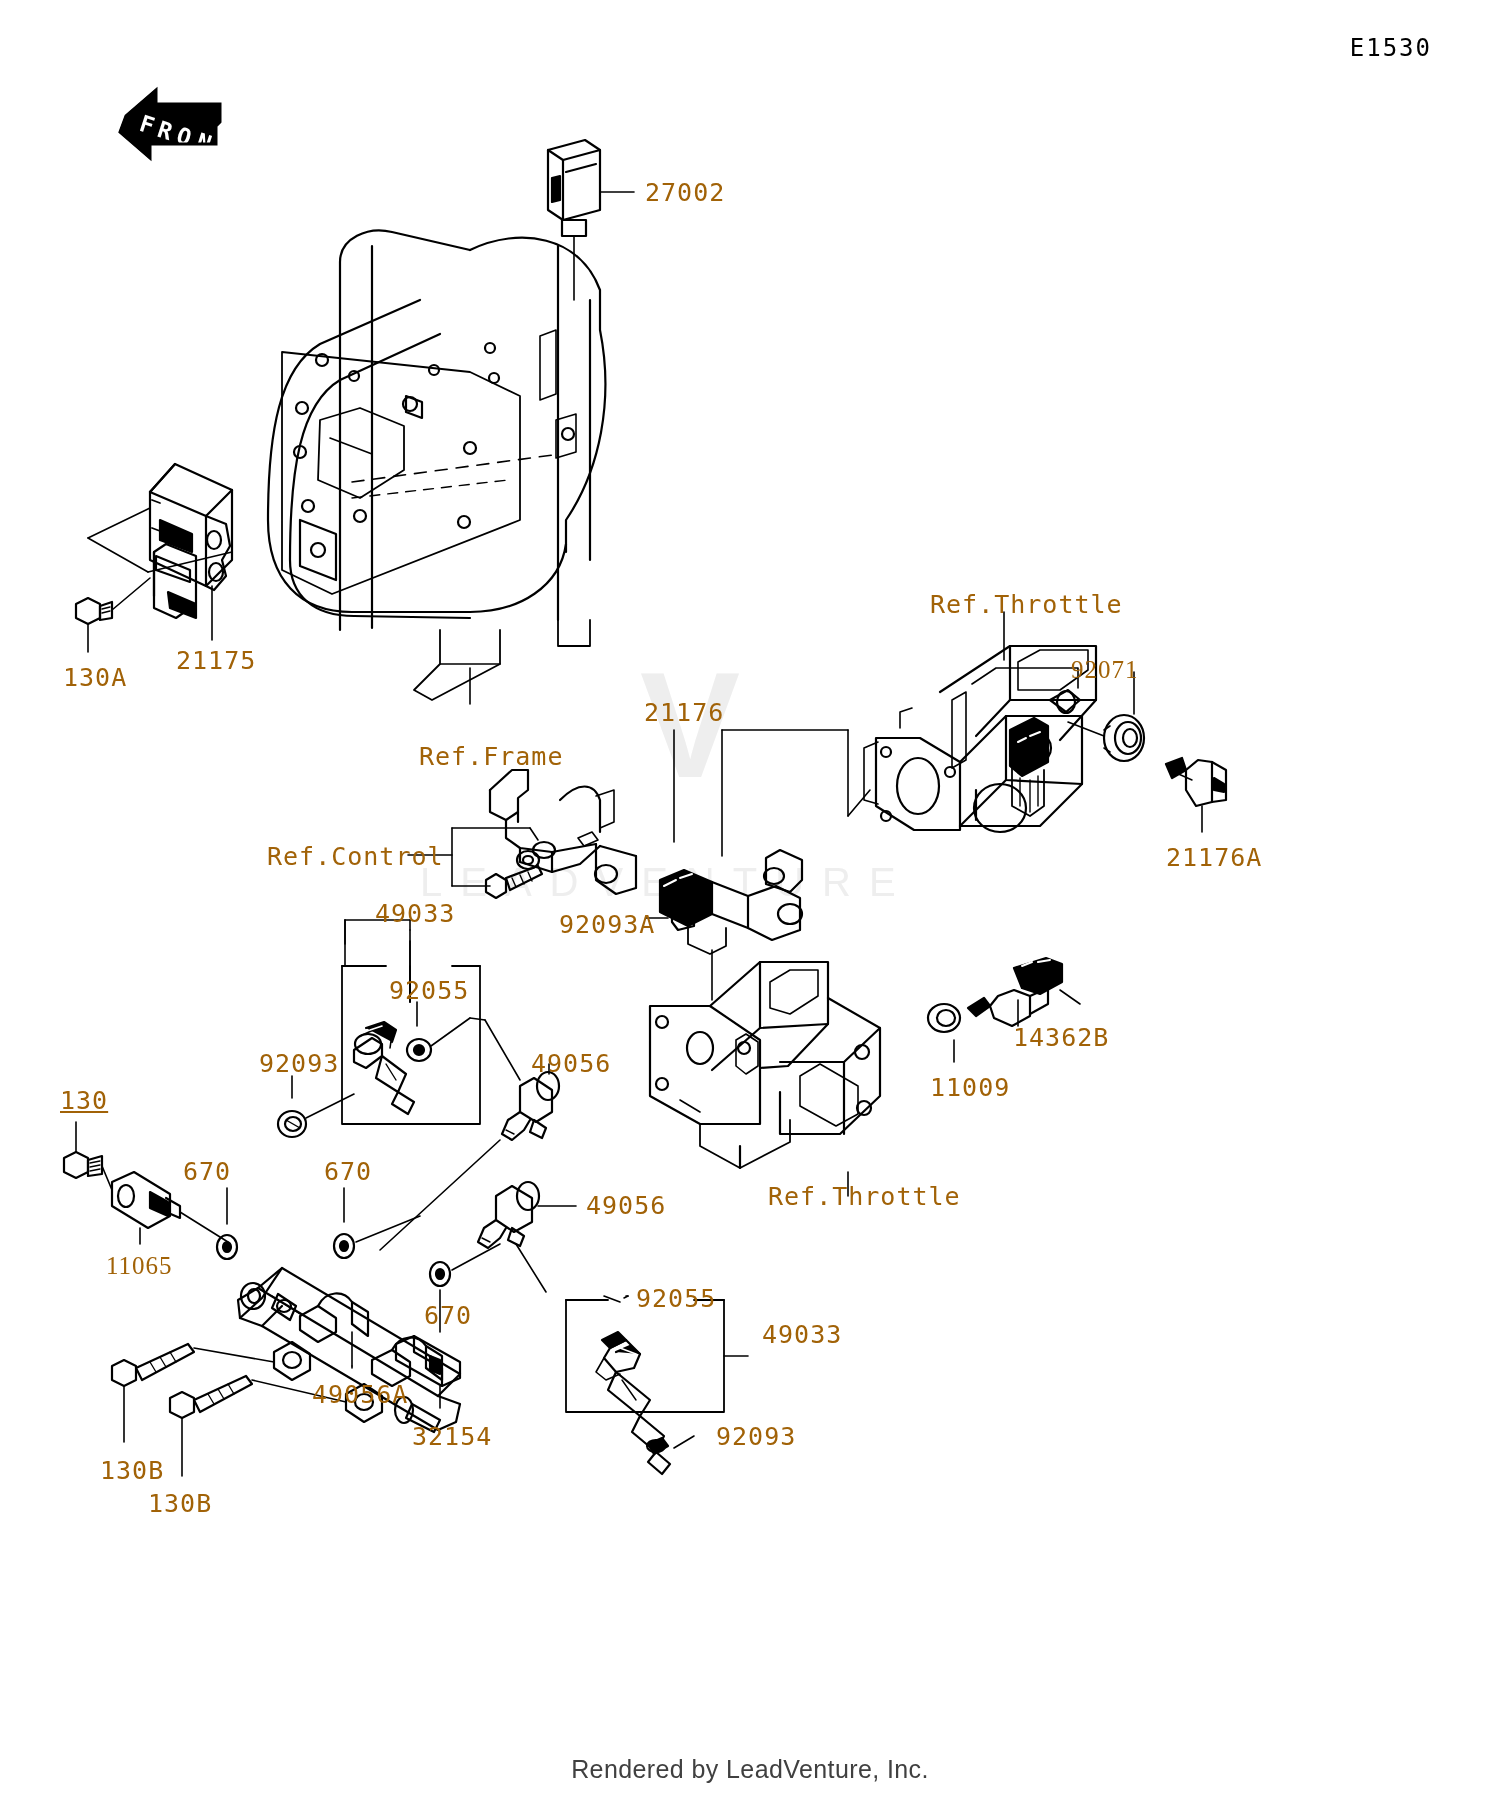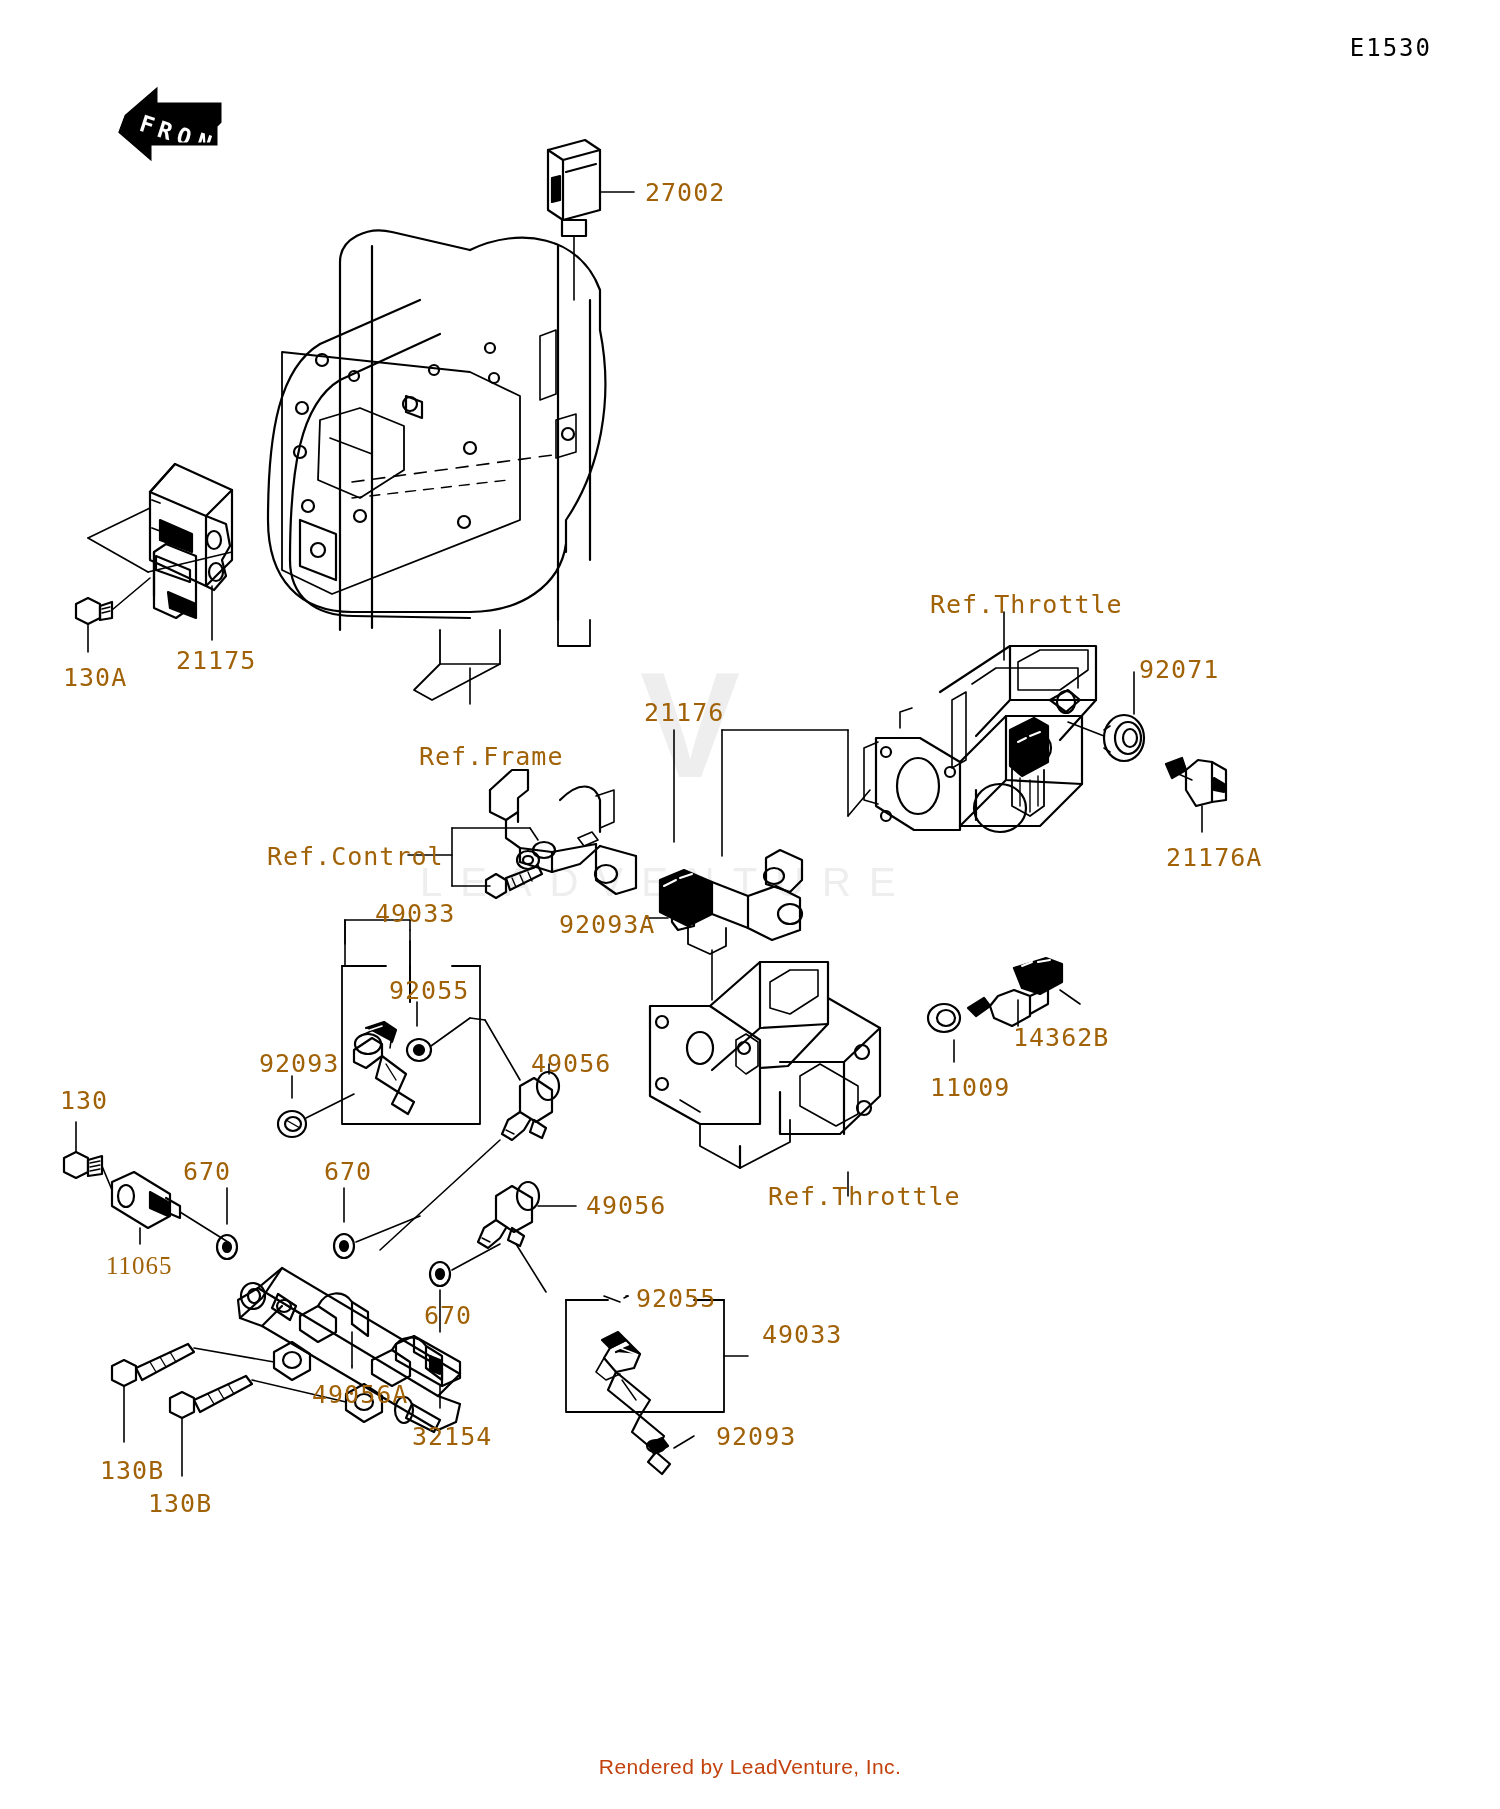--- a/index.html
+++ b/index.html
@@ -33,23 +33,23 @@
     letter-spacing: 2px;
     font-family: "DejaVu Sans Mono", "Liberation Mono", monospace;
   }
   .footer {
     position: absolute;
     left: 0;
     right: 0;
     top: 1755px;
     text-align: center;
     font-family: "Liberation Sans", sans-serif;
-    font-size: 21px;
+    font-size: 25px;
     letter-spacing: 0.4px;
-    color: #c2410c;
+    color: #404040;
   }
   .wm {
     position: absolute;
     font-family: "Liberation Sans", sans-serif;
     color: #eeeeee;
     user-select: none;
     pointer-events: none;
   }
   #wm-text {
     left: 420px;
@@ -528,32 +528,32 @@
       <path d="M848 1196 L848 1168" stroke-width="0"></path>
 
     </g>
   </svg>
 
   <div class="lbl" style="left:645px; top:180px;">27002</div>
   <div class="lbl" style="left:63px;  top:665px;">130A</div>
   <div class="lbl" style="left:176px; top:648px;">21175</div>
   <div class="lbl" style="left:419px; top:744px;">Ref.Frame</div>
   <div class="lbl" style="left:930px; top:592px;">Ref.Throttle</div>
-  <div class="lbl" style="left:1139px;top:657px;">92071</div>
+  <div class="lbl" style="left:1071px;top:657px;font-family:Liberation Serif, serif;">92071</div>
   <div class="lbl" style="left:644px; top:700px;">21176</div>
   <div class="lbl" style="left:267px; top:844px;">Ref.Control</div>
   <div class="lbl" style="left:1166px;top:845px;">21176A</div>
   <div class="lbl" style="left:559px; top:912px;">92093A</div>
   <div class="lbl" style="left:375px; top:901px;">49033</div>
   <div class="lbl" style="left:389px; top:978px;">92055</div>
   <div class="lbl" style="left:1013px;top:1025px;">14362B</div>
   <div class="lbl" style="left:259px; top:1051px;">92093</div>
   <div class="lbl" style="left:531px; top:1051px;">49056</div>
   <div class="lbl" style="left:930px; top:1075px;">11009</div>
-  <div class="lbl" style="left:60px;  top:1088px;">130</div>
+  <div class="lbl" style="left:60px;  top:1088px;text-decoration:underline;">130</div>
   <div class="lbl" style="left:183px; top:1159px;">670</div>
   <div class="lbl" style="left:324px; top:1159px;">670</div>
   <div class="lbl" style="left:586px; top:1193px;">49056</div>
   <div class="lbl" style="left:768px; top:1184px;">Ref.Throttle</div>
   <div class="lbl" style="left:106px; top:1253px;font-family:Liberation Serif, serif;">11065</div>
   <div class="lbl" style="left:424px; top:1303px;">670</div>
   <div class="lbl" style="left:636px; top:1286px;">92055</div>
   <div class="lbl" style="left:762px; top:1322px;">49033</div>
   <div class="lbl" style="left:312px; top:1382px;">49056A</div>
   <div class="lbl" style="left:412px; top:1424px;">32154</div>

